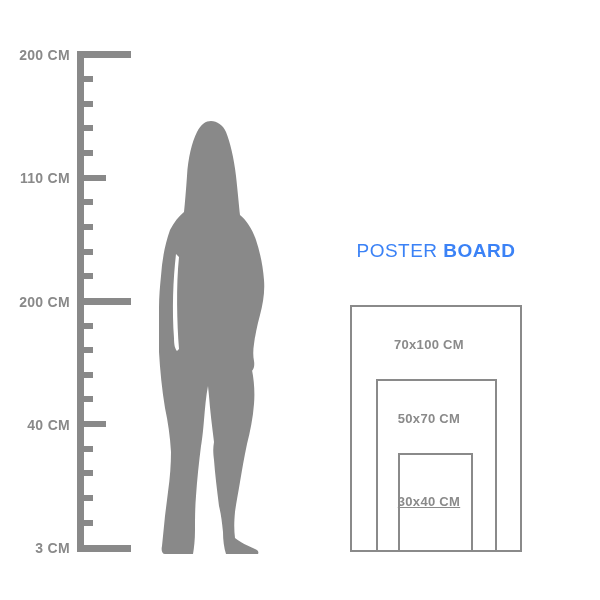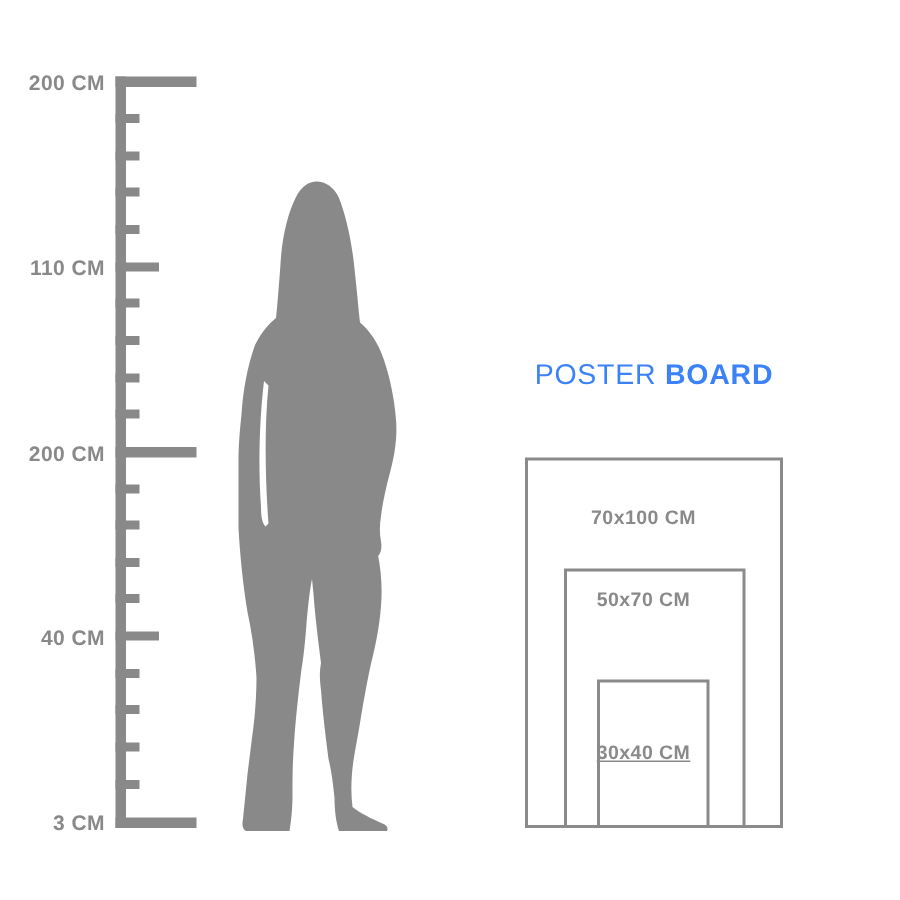--- a/index.html
+++ b/index.html
@@ -27,21 +27,21 @@
   .pb-title .bold{font-weight:700;}
   .pb-rect{position:absolute;border:2px solid #8a8a8a;background:transparent;box-sizing:border-box;}
   .pb-rect.outer{left:350px;top:305px;width:172px;height:247px;}
   .pb-rect.middle{left:376px;top:379px;width:121px;height:173px;}
   .pb-rect.inner{left:398px;top:453px;width:75px;height:99px;}
   .pb-size-label{
     position:absolute;left:351px;width:156px;text-align:center;
     font-size:13px;font-weight:700;color:#8a8a8a;line-height:16px;letter-spacing:0.3px;
   }
   .pb-size-label.l0{top:337px;}
-  .pb-size-label.l1{top:392px;}
+  .pb-size-label.l1{top:411px;}
   .pb-size-label.l2{top:494px;text-decoration:underline;}
 </style>
 </head>
 <body>
 
 <div id="stage">
 
   <div>
     <div class="ruler-bar"></div>
 

